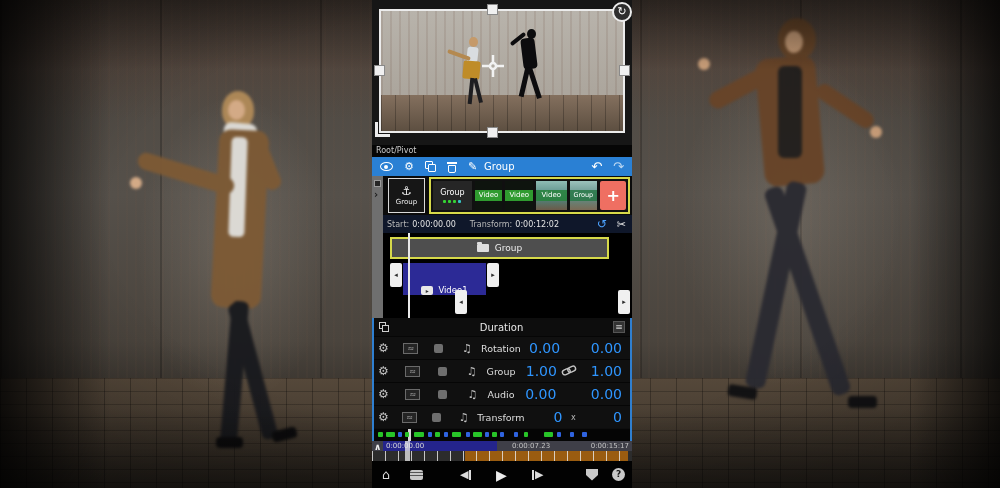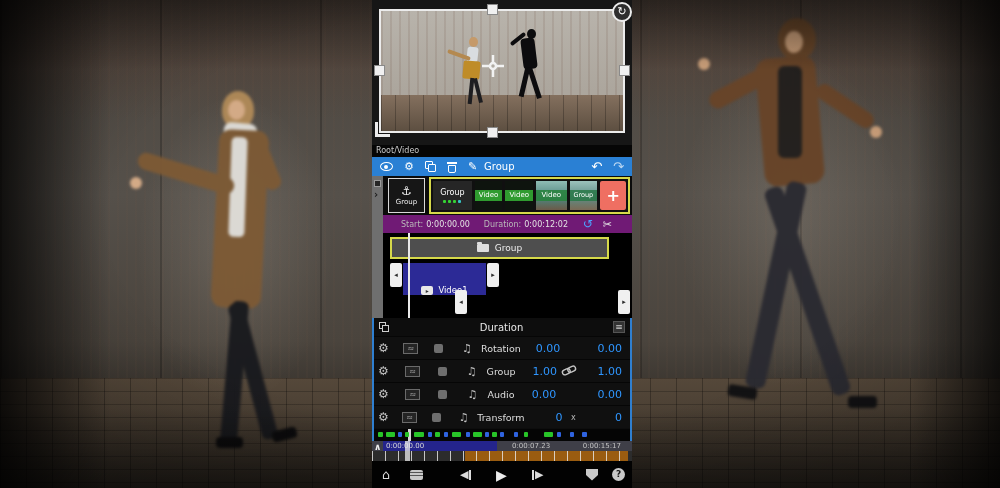--- a/index.html
+++ b/index.html
@@ -137,22 +137,22 @@
   .t-vid .band, .t-img .band, .t-img2 .band { background:#2f9b2f; color:#fff; font-size:7px; line-height:11px;
     width:100%; text-align:center; }
   .t-img  { width:33px; background:linear-gradient(180deg,#8fbcb4 0%,#4e837c 60%,#6b5a48 100%); }
   .t-img2 { width:30px; background:linear-gradient(180deg,#9cc2bc 0%,#5e8d86 55%,#7a6a55 100%); }
   .t-img .band { background:rgba(40,130,60,.88); }
   .t-img2 .band { background:rgba(40,120,70,.85); font-size:6.5px; }
   .add-btn { width:28px; height:29px; background:#ef6f62; color:#fff; font-size:16px; line-height:29px;
     text-align:center; border-radius:2px; font-weight:bold; }
 
   
-  .infobar { position:absolute; left:11px; top:215px; width:249px; height:18px; background:#701a75;
-    display:flex; align-items:center; font-size:8px; padding:0 18px; color:#b9b9b9; }
+  .infobar { position:absolute; left:11px; top:215px; width:249px; height:18px; background:#0f172a;
+    display:flex; align-items:center; font-size:8px; padding:0 4px; color:#b9b9b9; }
   .infobar .iv { color:#e2e2e2; margin-left:3px; }
   .infobar .dur { margin-left:14px; }
   .reset { margin-left:auto; color:#4da3ff; font-size:12px; margin-right:10px; }
   .scissors { color:#e5e5e5; font-size:11px; margin-right:2px; }
 
   
   .timeline { position:absolute; left:0; top:233px; width:260px; height:85px; background:#000; }
   .track-group { position:absolute; left:18px; top:4px; width:219px; height:22px; background:#4e4e4e;
     border:2px solid #d6d94a; display:flex; align-items:center; justify-content:center; gap:6px;
     color:#ececec; font-size:9px; }
@@ -182,34 +182,34 @@
     line-height:10px; text-align:center; }
   .trow { height:23px; display:flex; align-items:center; padding:0 8px 0 4px; background:#101010;
     border-top:1px solid #060606; }
   .trow .g { width:20px; color:#c2c2c2; font-size:12px; }
   .trow .ibox { width:30px; display:flex; justify-content:center; }
   .ibox-graph { width:15px; height:11px; border:1px solid #6a6a6a; background:#242424; color:#a8a8a8;
     font-size:8px; line-height:10px; text-align:center; }
   .ibox-sq { width:9px; height:9px; background:#6e6e6e; border-radius:2px; }
   .trow .note { width:30px; text-align:center; color:#c2c2c2; font-size:11px; }
   .trow .lbl { flex:1; text-align:center; color:#dedede; font-size:9.5px; }
-  .trow .val { width:42px; text-align:right; color:#2f96ff; font-size:11px; }
+  .trow .val { width:42px; text-align:right; color:#2f96ff; font-size:14px; }
   .trow .midc { width:24px; text-align:center; color:#b9b9b9; font-size:8px; }
   .linksvg { transform:rotate(-25deg); }
   .kfstrip { position:relative; height:12px; background:#050505; margin-top:1px; }
   .kfstrip i { position:absolute; top:3px; height:5px; border-radius:1px; }
   .kfstrip i.g { background:#28c428; } .kfstrip i.b { background:#2f63e0; }
   .ph2 { position:absolute; left:34px; top:0; width:3px; height:12px; background:rgba(240,240,240,.9); }
 
   
   .ruler { position:absolute; left:0; top:441px; width:260px; height:20px; background:#2e2e2e; }
   .r1 { position:absolute; left:0; top:0; width:260px; height:10px; background:#3f3f48; }
   .blueseg { position:absolute; left:11px; top:0; width:114px; height:10px; background:#24248c; }
   .ts { position:absolute; top:1px; font-size:7px; color:#d8d8d8; }
-  .t0 { left:14px; } .t1 { left:140px; color:#c4c4c4; } .t2 { right:11px; color:#c4c4c4;margin-left:15px; }
+  .t0 { left:14px; } .t1 { left:140px; color:#c4c4c4; } .t2 { right:3px; color:#c4c4c4;margin-left:15px; }
   .r2 { position:absolute; left:0; top:10px; width:260px; height:10px; background:#2c2c2c; }
   .orangeseg { position:absolute; left:93px; top:0; right:4px; height:10px; background:#9a5c10; }
   .ticks { position:absolute; inset:0;
     background:repeating-linear-gradient(90deg, rgba(235,235,235,.8) 0 1px, transparent 1px 13px); }
   .chev { position:absolute; left:2px; top:1px; color:#f0f0f0; font-size:9px; font-weight:bold; z-index:3; }
   .scrub { position:absolute; left:33px; top:0; width:5px; height:20px; background:rgba(235,235,235,.75); z-index:2; }
 
   
   .transport { position:absolute; left:0; top:461px; width:260px; height:27px; background:#020202; }
   .tbtn { position:absolute; top:0; height:27px; display:flex; align-items:center; gap:1px; color:#dcdcdc; }
@@ -302,21 +302,21 @@
             <line x1="12" y1="1" x2="12" y2="8"></line>
               <line x1="12" y1="16" x2="12" y2="23"></line>
             <line x1="1" y1="12" x2="8" y2="12"></line>
               <line x1="16" y1="12" x2="23" y2="12"></line>
             <circle cx="12" cy="12" r="3"></circle>
           </g>
         </svg>
       </div>
     </div>
 
-    <div class="breadcrumb"><span>Root/Video</span></div>
+    <div class="breadcrumb"><span>Root/Pivot</span></div>
 
     <div class="toolbar">
       <div>
           <div class="eye-outer">
             <div class="eye-dot"></div>
           </div>
         </div>
       <span class="tb-glyph">⚙</span>
       <div class="dup">
           <div class="dup-a"></div>
@@ -364,21 +364,21 @@
     </div>
 
     <div class="rail">
       <div class="rail-sq"></div>
       <span class="rail-arrow">›</span>
     </div>
 
     <div class="infobar">
       <span>Start:</span>
       <span class="iv">0:00:00.00</span>
-      <span class="dur">Duration:</span>
+      <span class="dur">Transform:</span>
       <span class="iv">0:00:12:02</span>
       <span class="reset">↺</span>
       <span class="scissors">✂</span>
     </div>
 
     <div class="timeline">
       <div class="track-group">
         <div class="folder">
             <div class="folder-tab"></div>
           </div>

